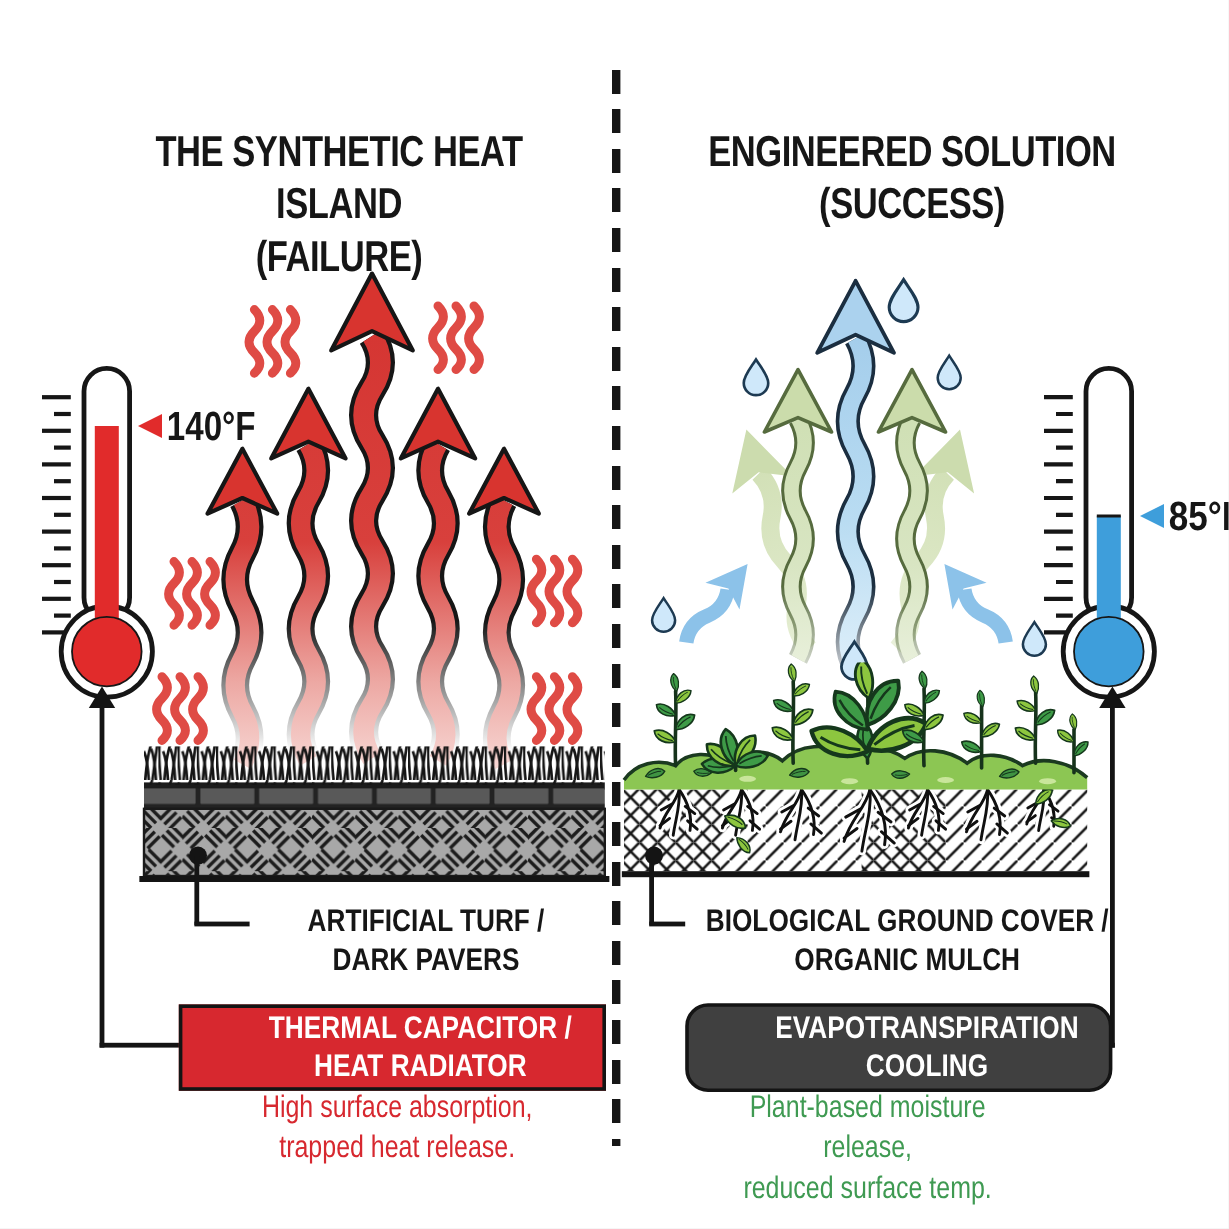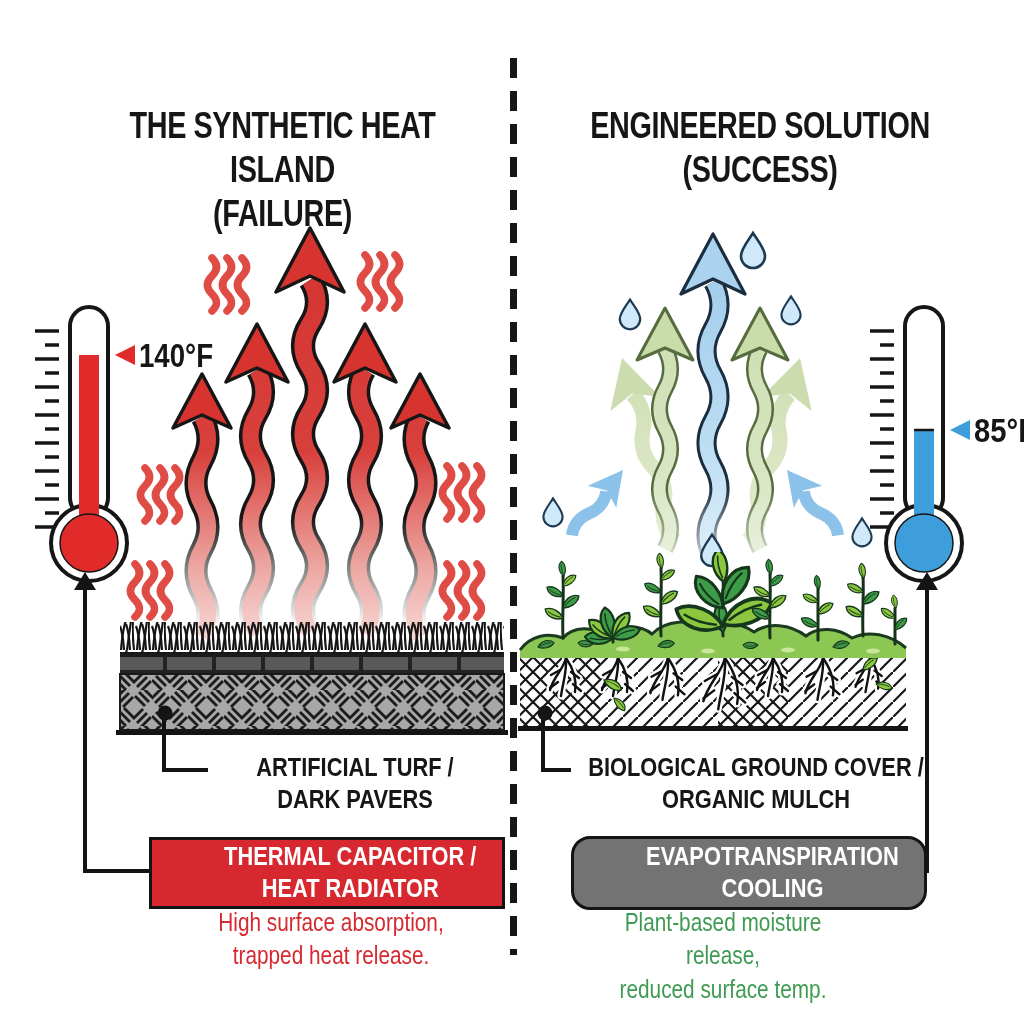--- a/index.html
+++ b/index.html
@@ -12,21 +12,21 @@
   .surface-label{font-weight:bold;font-size:26px;line-height:1.22;text-align:center;
          transform:scaleX(.84);transform-origin:50% 50%;}
   .surface-label span{display:block;}
   .mech-box{border:3.5px solid #141414;display:flex;align-items:center;justify-content:center;text-align:center;padding-left:47px;}
   .mech-box .inner{color:#fff;font-weight:bold;font-size:26px;line-height:1.22;
          transform:scaleX(.84);transform-origin:50% 50%;}
   .mech-box .inner span{display:block;}
   .caption{font-size:26px;line-height:1.28;text-align:center;transform:scaleX(.80);transform-origin:50% 50%;}
   .caption span{display:block;}
   .box-red{background:#d7282f;}
-  .box-green{background:#737373;border-radius:19px;}
+  .box-green{background:#404040;border-radius:19px;}
   .cap-red{color:#d7282f;}
   .cap-green{color:#3f9a52;}
   .conn{background:#141414;}
   .arrow-up-tri{width:0;height:0;border-left:11px solid transparent;border-right:11px solid transparent;
          border-bottom:18px solid #141414;}
   .divider{width:7px;background:repeating-linear-gradient(180deg,#161616 0 20px,transparent 20px 33px);}
   svg text{font-family:"Liberation Sans",sans-serif;}
 </style>
 </head>
 <body>

